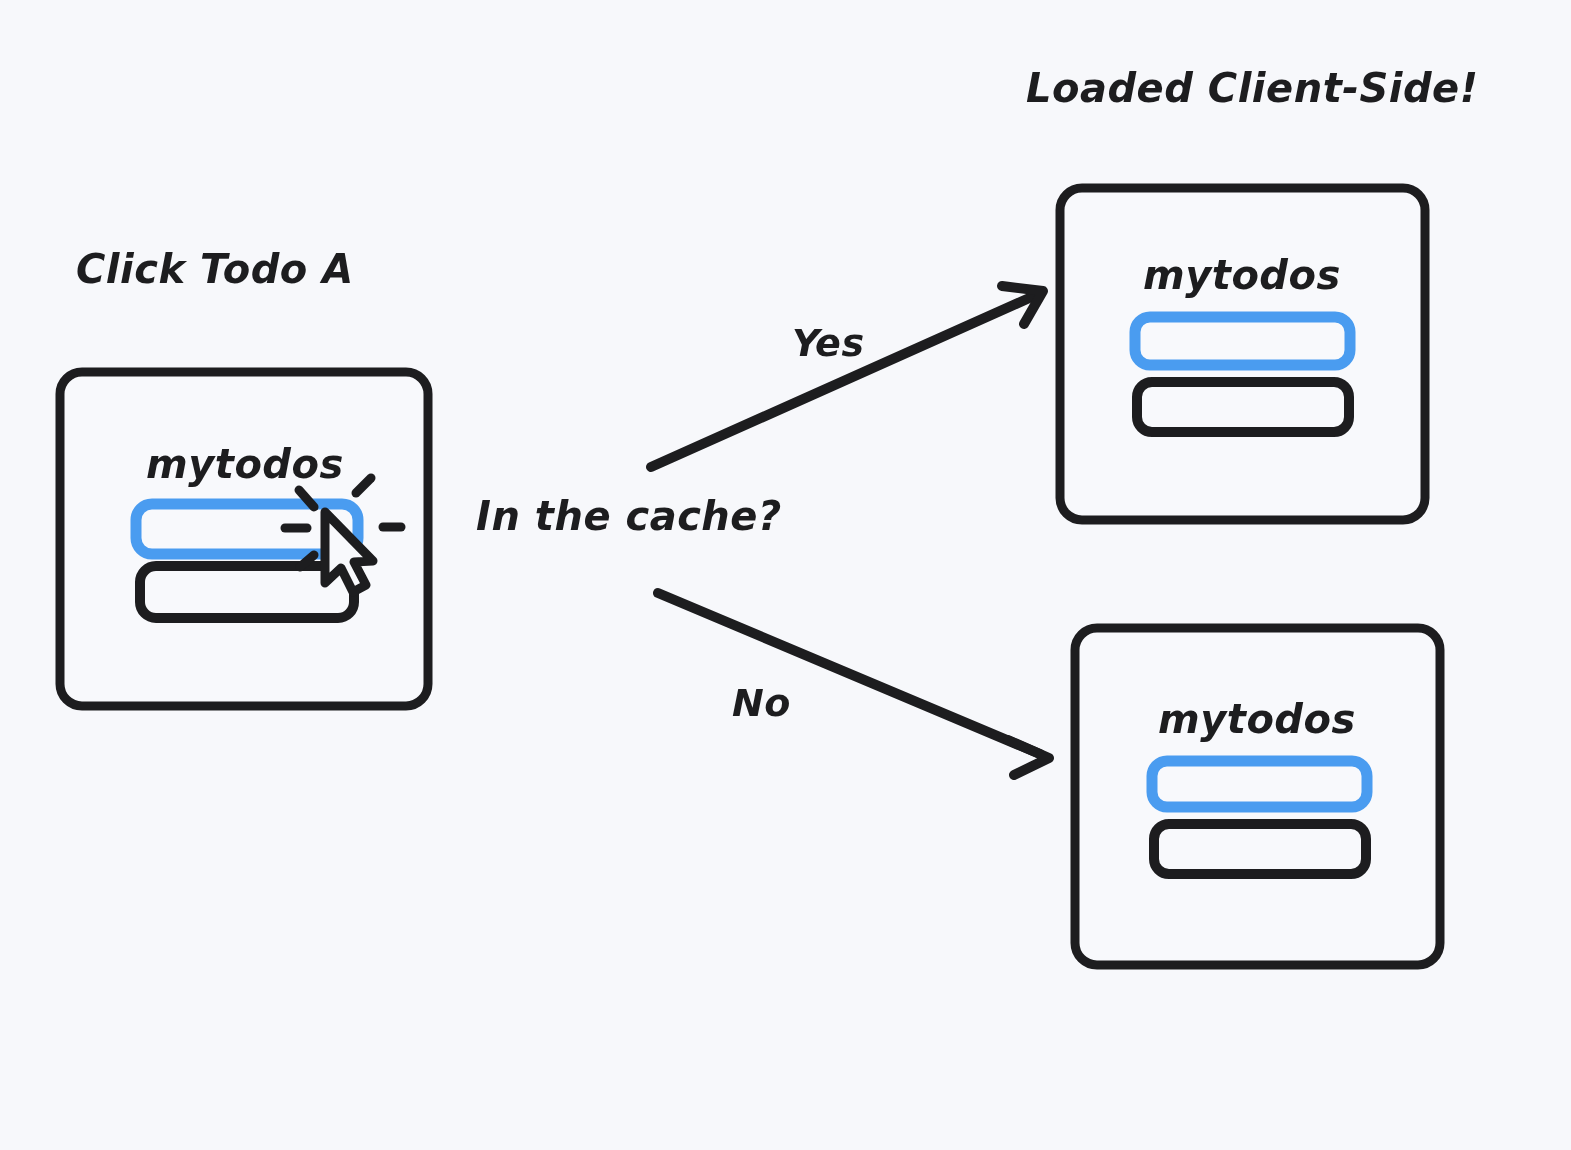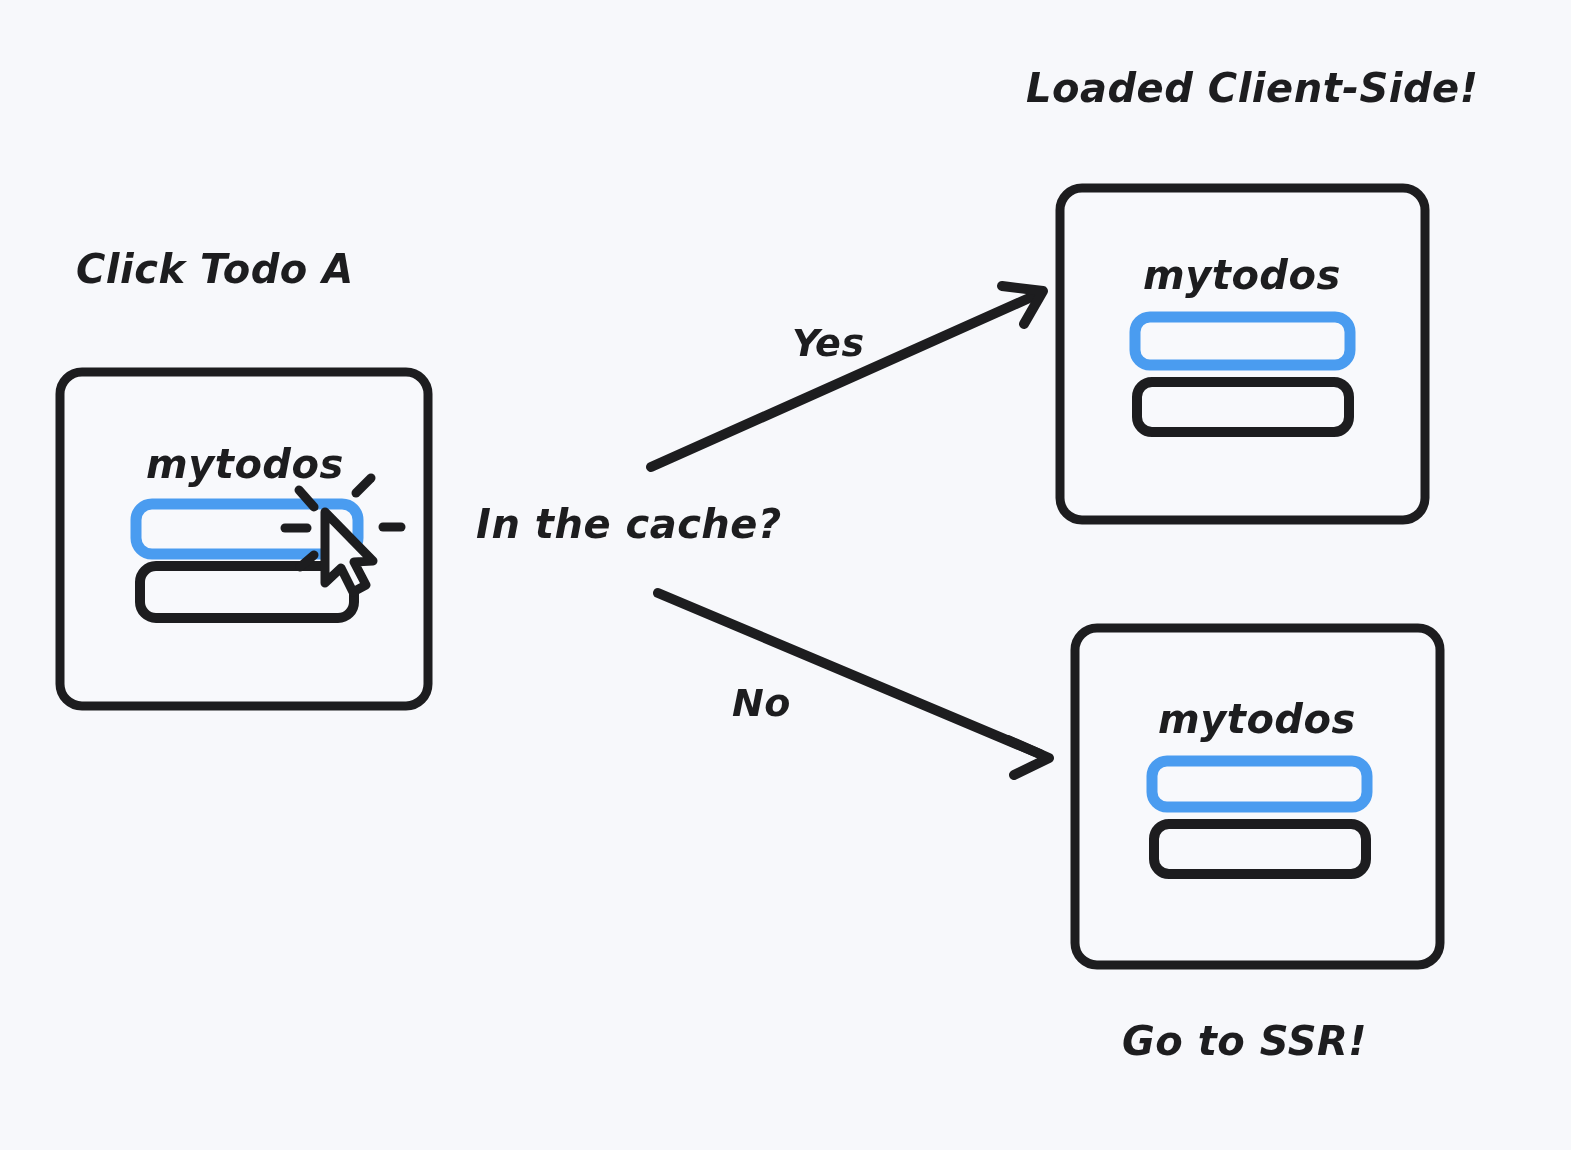--- a/index.html
+++ b/index.html
@@ -22,21 +22,21 @@
     font-style: italic;
     color: #1d1d1f;
     letter-spacing: 0.5px;
     white-space: nowrap;
     line-height: 1;
     user-select: none;
   }
   .label-click-todo  { left: 76px;   top: 249px;  font-size: 40px; }
   .label-loaded      { left: 1026px; top: 68px;   font-size: 40px; }
   .label-go-ssr      { left: 1122px; top: 1021px; font-size: 40px; }
-  .label-in-cache    { left: 476px;  top: 496px;  font-size: 40px; margin-top: 8px; }
+  .label-in-cache    { left: 476px;  top: 496px;  font-size: 40px; }
   .label-yes         { left: 792px;  top: 300px;  font-size: 38px; margin-top: 24px; }
   .label-no          { left: 732px;  top: 684px;  font-size: 38px; }
 
   .svg-layer {
     position: absolute;
     left: 0;
     top: 0;
     width: 1571px;
     height: 1150px;
   }
@@ -94,21 +94,20 @@
   <div class="hand-label" style="left:146px; top:444px; font-size:40px;">mytodos</div>
 
   <div class="hand-label" style="left:1143px; top:255px; font-size:40px;">mytodos</div>
 
   <div class="hand-label" style="left:1158px; top:699px; font-size:40px;">mytodos</div>
 
   <div class="hand-label label-click-todo">Click Todo A</div>
 
   <div class="hand-label label-loaded">Loaded Client-Side!</div>
 
-  <div class="hand-label label-go-ssr">Go to SSR!</div>
 
   <div class="hand-label label-in-cache">In the cache?</div>
 
   <div class="hand-label label-yes">Yes</div>
 
   <div class="hand-label label-no">No</div>
 
 </div>
 
 </body></html>

